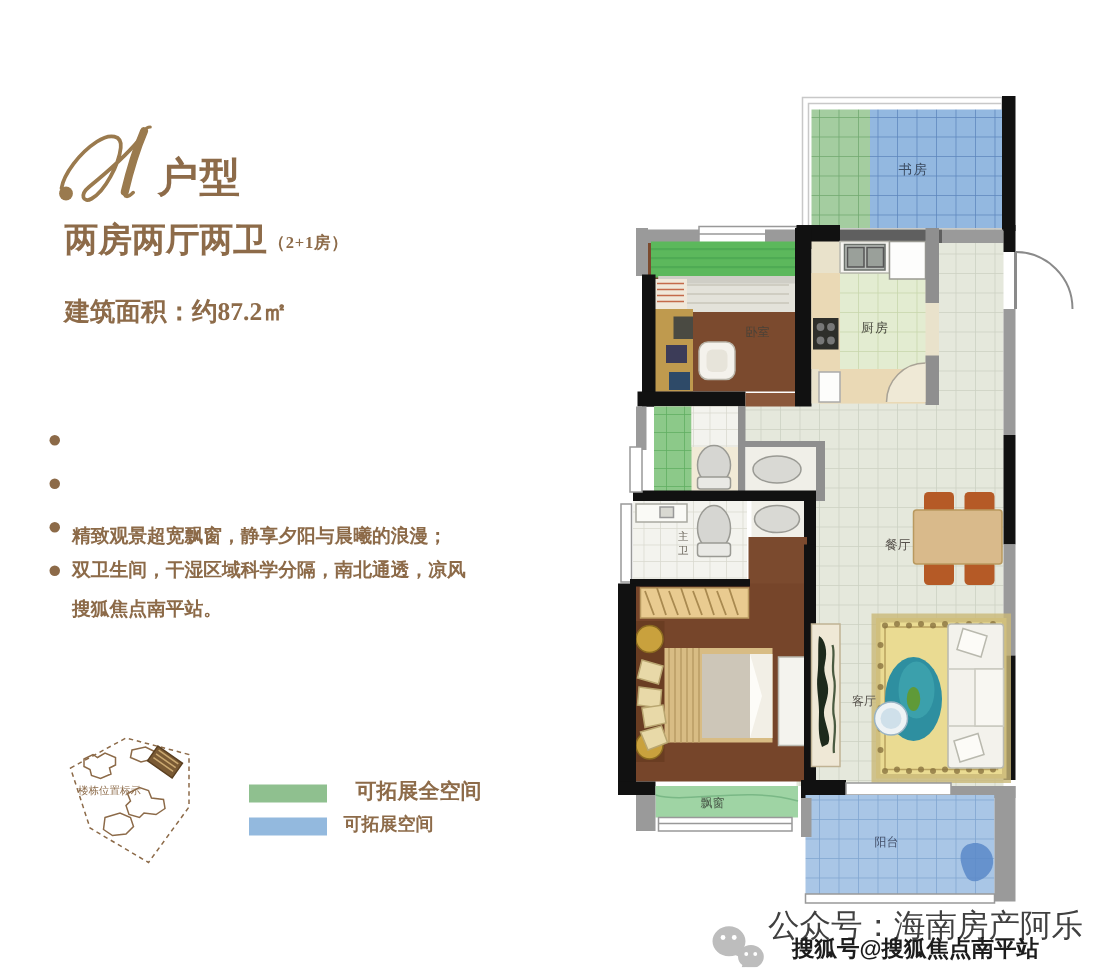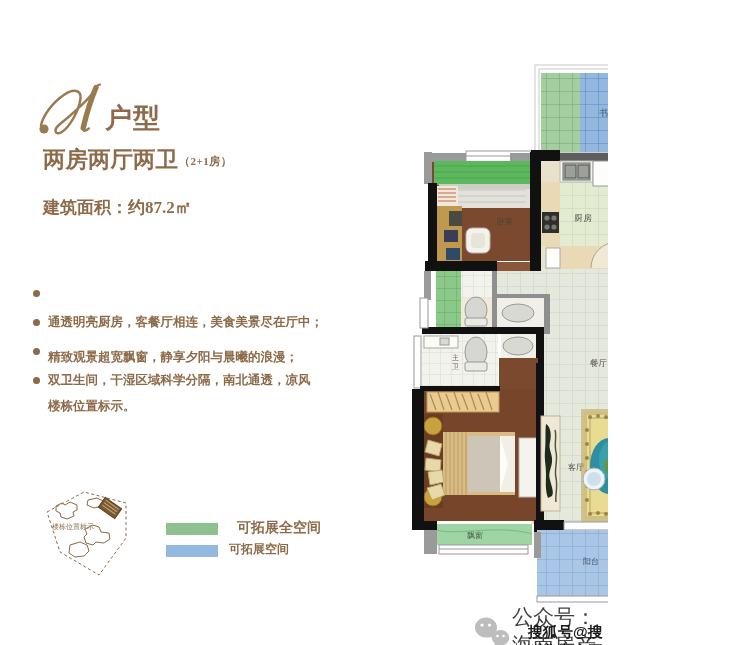--- a/index.html
+++ b/index.html
@@ -1,16 +1,16 @@
 <!DOCTYPE html>
 <html><head>
 <meta charset="utf-8">
 <style>
 html,body{margin:0;padding:0;background:#fff;}
-.page{position:relative;width:608px;height:645px;background:#fff;overflow:hidden;
+.page{position:relative;width:740px;height:645px;background:#fff;overflow:hidden;
   font-family:"Liberation Sans",sans-serif;}
 .t{position:absolute;color:#8d6b49;}
 .serif{font-family:"Liberation Serif",serif;}
 .bullet{position:absolute;left:48px;color:#8c6a48;font-size:12.5px;font-weight:bold;letter-spacing:0px;font-family:"Liberation Serif",serif;line-height:1.1;}
 .dot{position:absolute;left:33px;width:7px;height:7px;border-radius:50%;background:#8c6a48;}
 </style>
 </head>
 <body>
 <div class="page">
 
@@ -22,26 +22,25 @@
   <path d="M53.2 46.8 C 52.6 50.6, 55.2 51, 58.8 47.4" stroke-width="2.4"></path>
   <path d="M66 6.5 C 67 4.6, 68.6 3.6, 70.2 3.6" stroke-width="2"></path>
   </g>
 </svg>
 <div class="t serif" style="left:105px;top:100px;font-size:27px;font-weight:bold;letter-spacing:1px;">户型</div>
 <div class="t serif" style="left:43px;top:143.5px;font-size:22.5px;font-weight:bold;">两房两厅两卫<span style="font-size:11px;position:relative;top:-2px;margin-left:1px;letter-spacing:0.5px;">（2+1房）</span></div>
 <div class="t serif" style="left:43px;top:196px;font-size:17px;font-weight:bold;">建筑面积：约87.2㎡</div>
 
 <div class="dot" style="top:290px;"></div>
 <div class="dot" style="top:319px;"></div>
-<div class="bullet" style="top:316px;">通透明亮厨房，客餐厅相连，美食美景尽在厅中；</div>
 <div class="dot" style="top:348px;"></div>
 <div class="bullet" style="top:351px;">精致观景超宽飘窗，静享夕阳与晨曦的浪漫；</div>
 <div class="dot" style="top:377px;"></div>
 <div class="bullet" style="top:374px;">双卫生间，干湿区域科学分隔，南北通透，凉风</div>
-<div class="bullet" style="top:400px;">楼栋位置标示。</div>
+<div class="bullet" style="top:400px;">搜狐焦点南平站。</div>
 
 <div style="position:absolute;left:166px;top:523px;width:52px;height:12px;background:#8fc08f;"></div>
 <div class="t serif" style="left:237px;top:519px;font-size:14px;font-weight:bold;">可拓展全空间</div>
 <div style="position:absolute;left:166px;top:545px;width:52px;height:12px;background:#93b9de;"></div>
 <div class="t serif" style="left:229px;top:541px;font-size:12px;font-weight:bold;">可拓展空间</div>
 
 <div style="position:absolute;left:512px;top:603px;font-size:21px;color:#404040;">公众号：海南房产阿乐</div>
 <div style="position:absolute;left:528px;top:623px;font-size:15px;color:#1c1c1c;font-weight:bold;">搜狐号@搜狐焦点南平站</div>
 
 <svg width="740" height="645" viewBox="0 0 740 645" style="position:absolute;left:0;top:0;">

